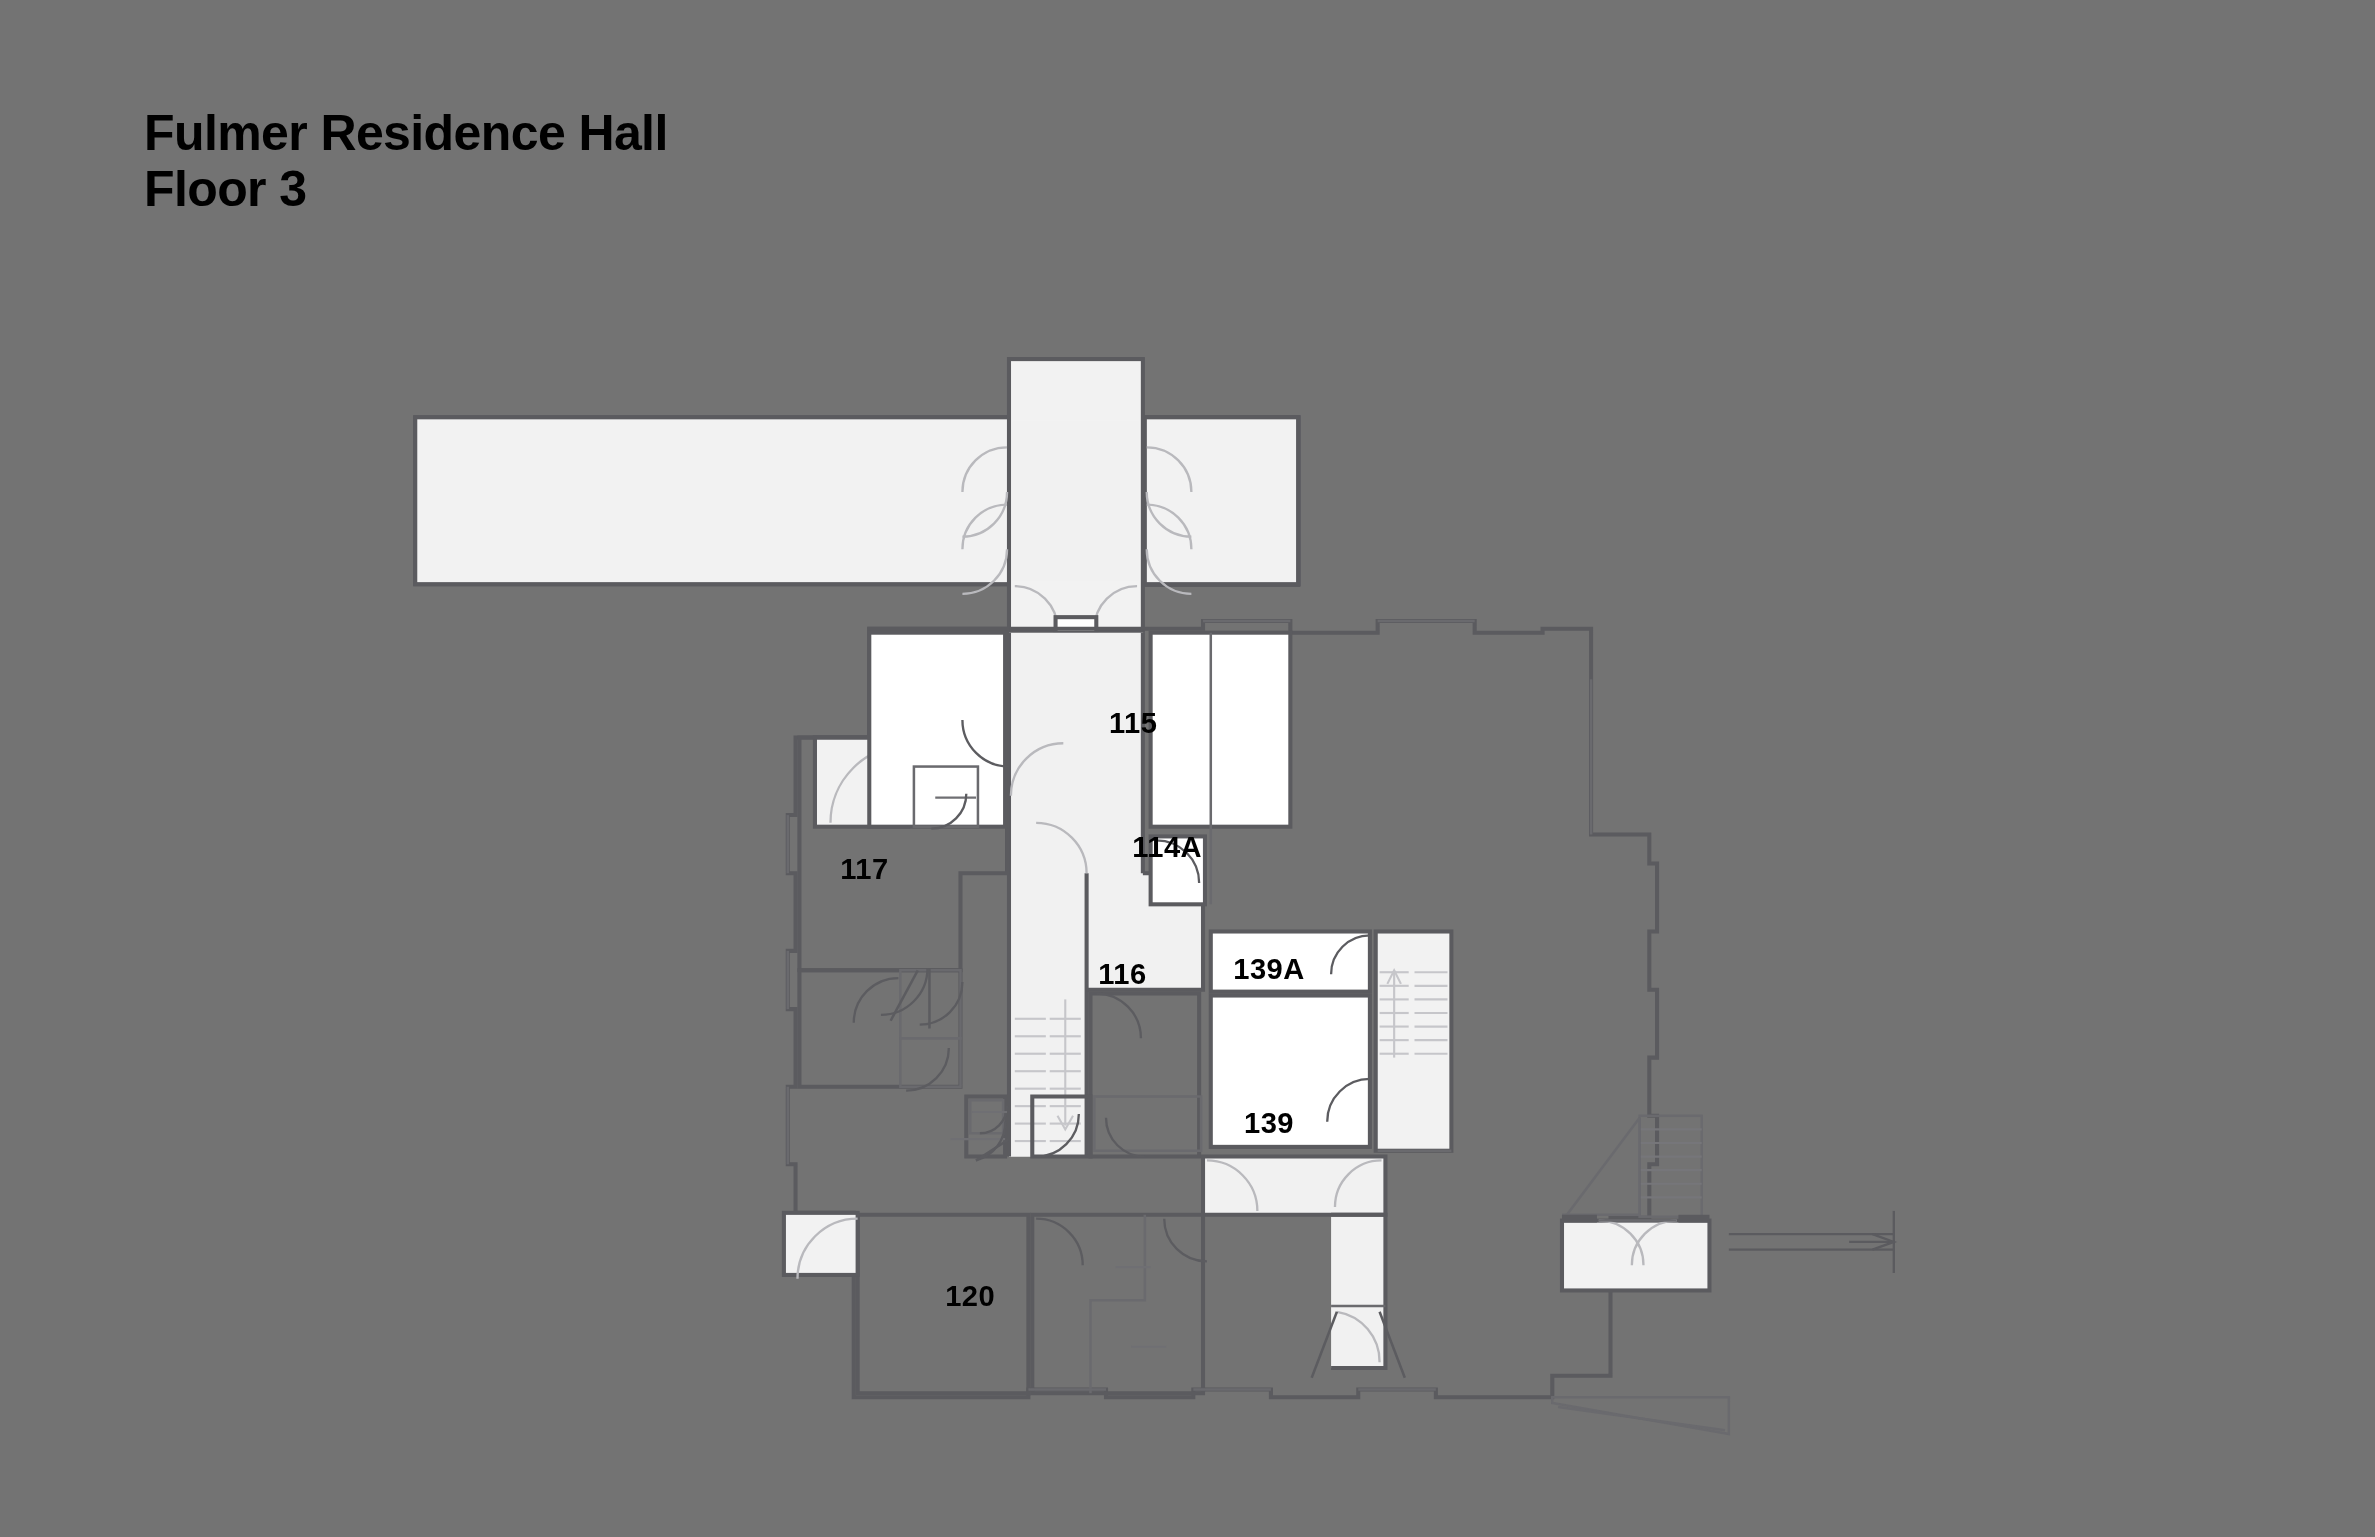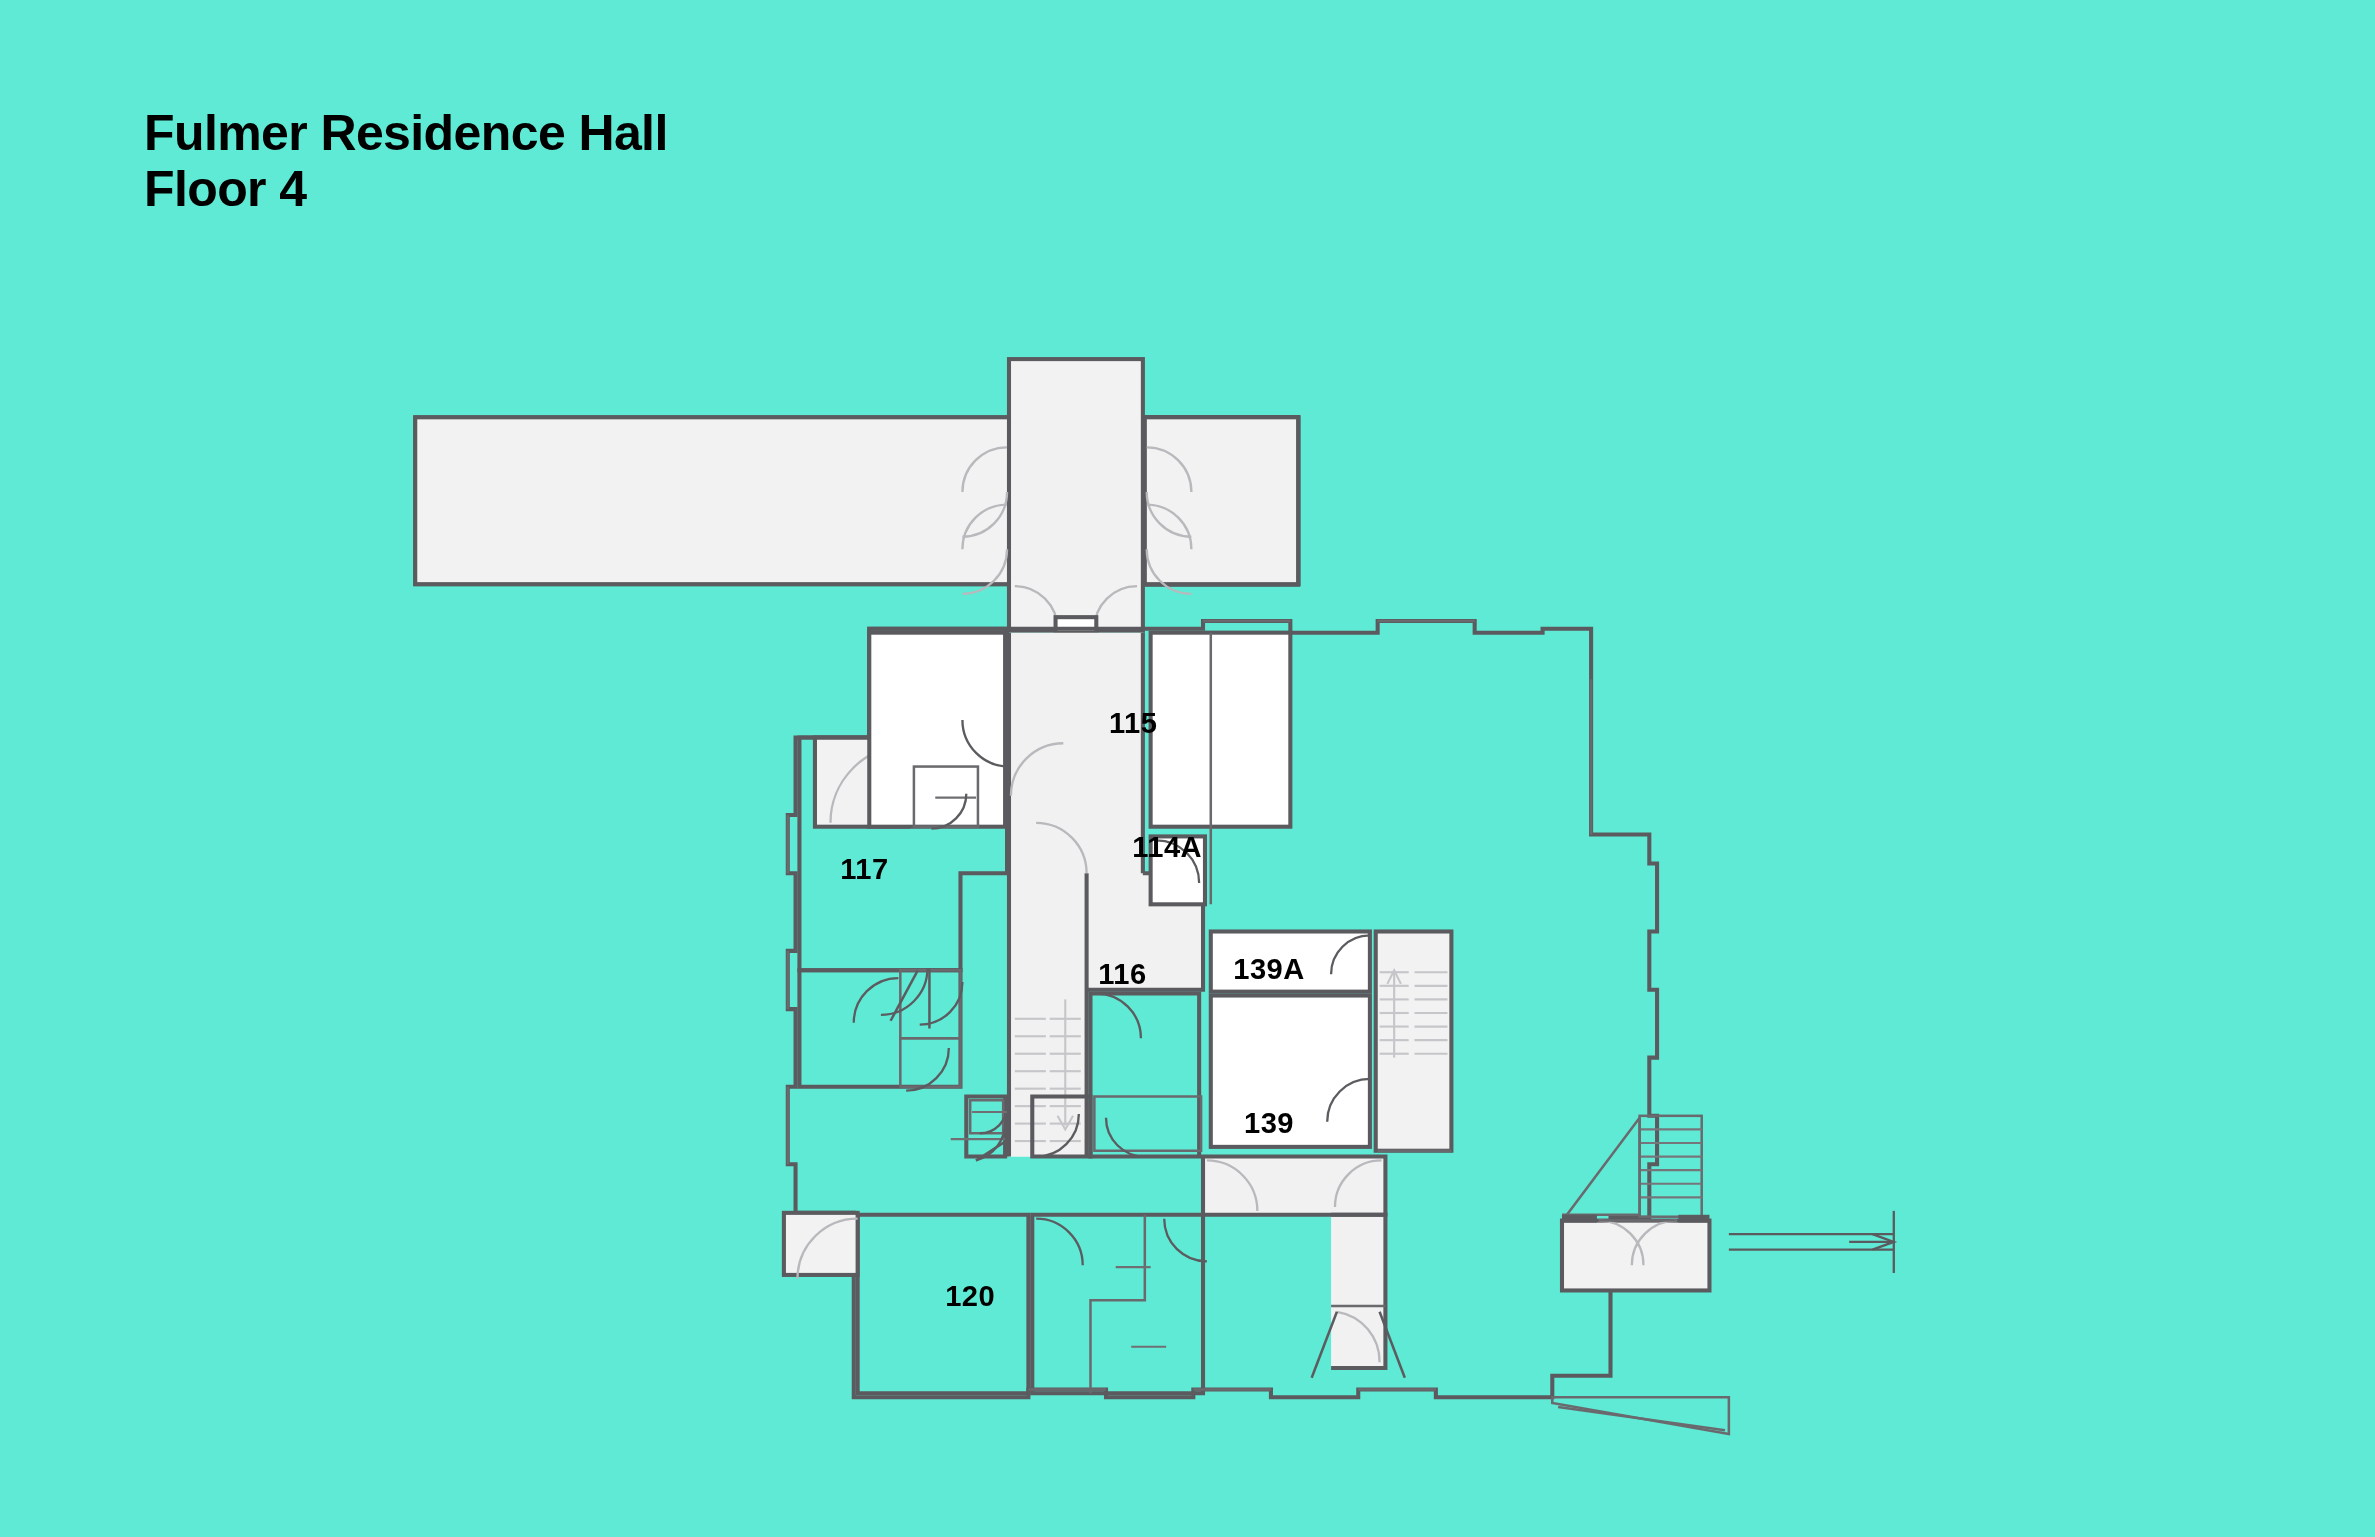--- a/index.html
+++ b/index.html
@@ -11,21 +11,21 @@
   body {
     width: 2375px;
     height: 1537px;
     position: relative;
     font-family: "Liberation Sans", "DejaVu Sans", sans-serif;
     overflow: hidden;
   }
   #page {
     position: absolute;
     inset: 0;
-    background: #5eead4;
+    background: #737373;
   }
   
   #title-block {
     position: absolute;
     left: 144px;
     top: 105px;
     line-height: 1.12;
     user-select: none;
   }
   #title-block .line {
@@ -72,21 +72,21 @@
     letter-spacing: 0.5px;
   }
 </style>
 </head>
 <body>
 
 <div id="page">
 
   <div id="title-block">
     <div class="line">Fulmer Residence Hall</div>
-    <div class="line">Floor 4</div>
+    <div class="line">Floor 3</div>
   </div>
 
   <div id="plan-wrap">
   <svg id="floorplan" viewBox="0 0 2448 1584" xmlns="http://www.w3.org/2000/svg">
 
     <g>
       <rect class="room-fill" x="428" y="430" width="910" height="172"></rect>
       <rect class="room-fill" x="1180" y="430" width="158" height="172"></rect>
       <rect class="room-fill" x="1180" y="430" width="158" height="172"></rect>
       <rect class="room-fill" x="428" y="430" width="910" height="172"></rect>

